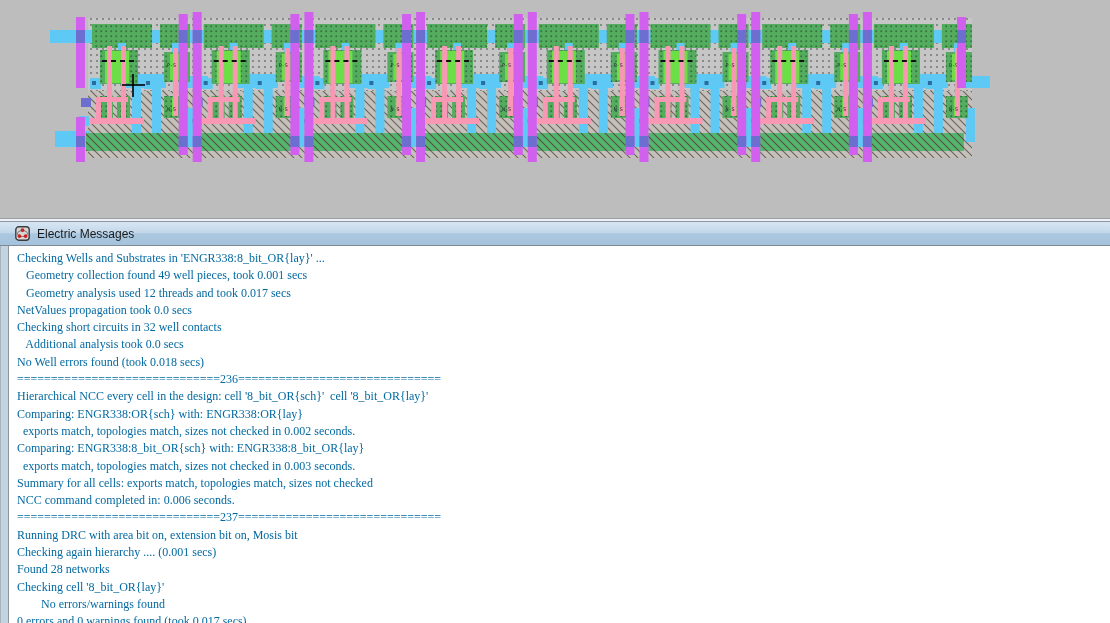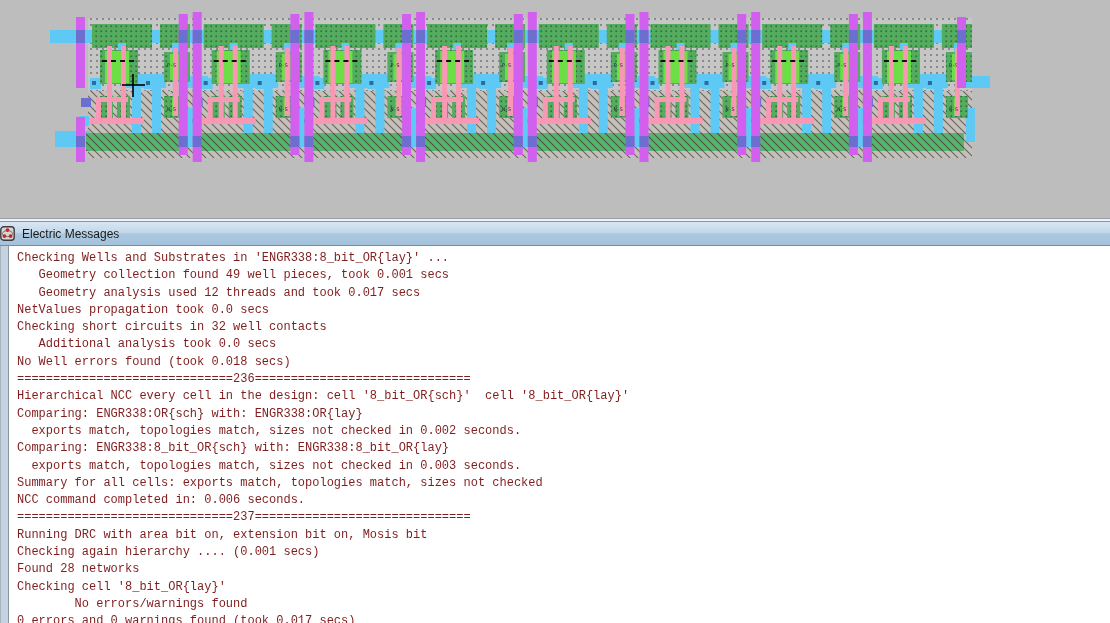--- a/index.html
+++ b/index.html
@@ -11,32 +11,32 @@
   #layout-svg{display:block}
 
   
   #msg-window{position:absolute;top:218px;left:0;width:1110px;height:405px;}
   .win-edge1{height:1px;background:#9aa0a8}
   .win-edge2{height:2px;background:#eef1f5}
   .titlebar{
     height:25px;box-sizing:border-box;
     background:linear-gradient(#d8e6f4 0%,#c3d8ea 45%,#abc8e0 52%,#a4c2dc 100%);
     border-top:1px solid #8b96a1;border-bottom:1px solid #7f8a95;
-    display:flex;align-items:center;
+    display:flex;align-items:center;padding-left:15px;
   }
   .title-text{font-size:12px;color:#1a1a1a;margin-left:7px}
   .win-left{
     position:absolute;left:0;top:28px;bottom:0;width:9px;box-sizing:border-box;
     background:#c4d3e2;border-right:1px solid #8b95a0;border-left:1px solid #a7b2bd;
   }
   .console{
     position:absolute;left:9px;top:28px;right:0;bottom:0;background:#ffffff;
     padding:4px 16px 0 8px;overflow:hidden;
-    font-family:Liberation Mono, monospace;
-    font-size:12px;line-height:17.3px;color:#7f1d1d;white-space:pre;
+    font-family:Liberation Serif, serif;
+    font-size:12px;line-height:17.3px;color:#0369a1;white-space:pre;
   }
   .cl{white-space:pre}
 </style>
 </head>
 <body>
 
 <div id="layout-area">
   <svg id="layout-svg" width="1110" height="218">
       <defs>
         <pattern id="pWell" width="6" height="6" patternUnits="userSpaceOnUse">

